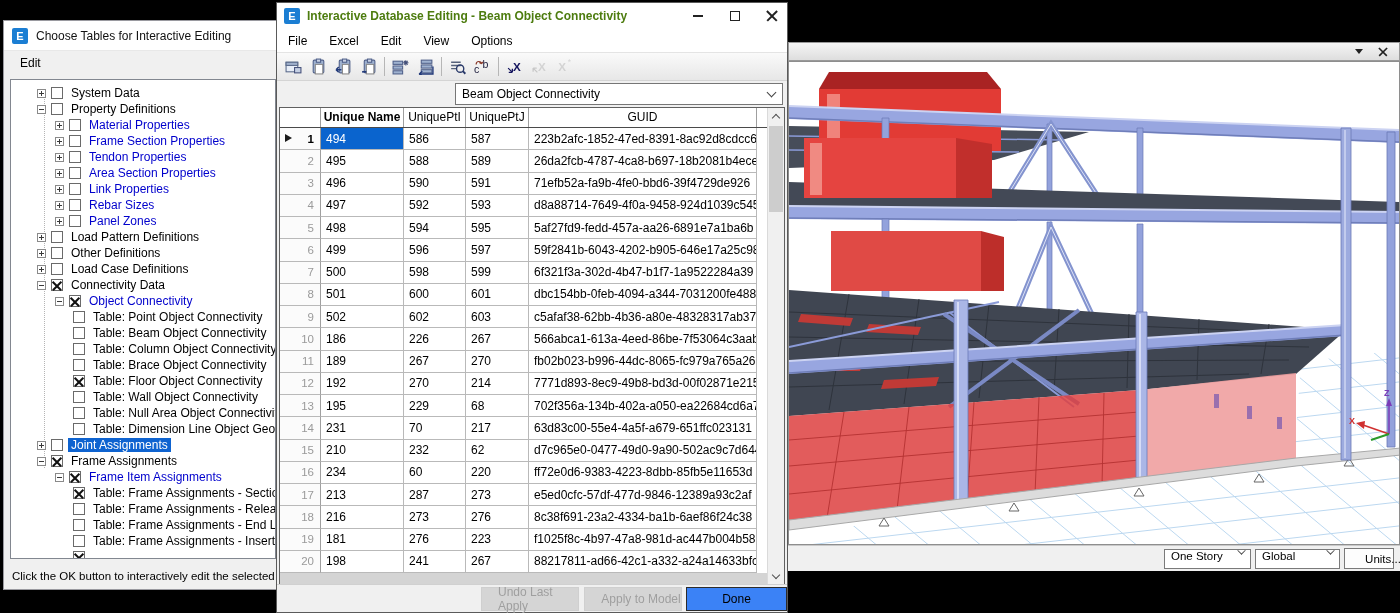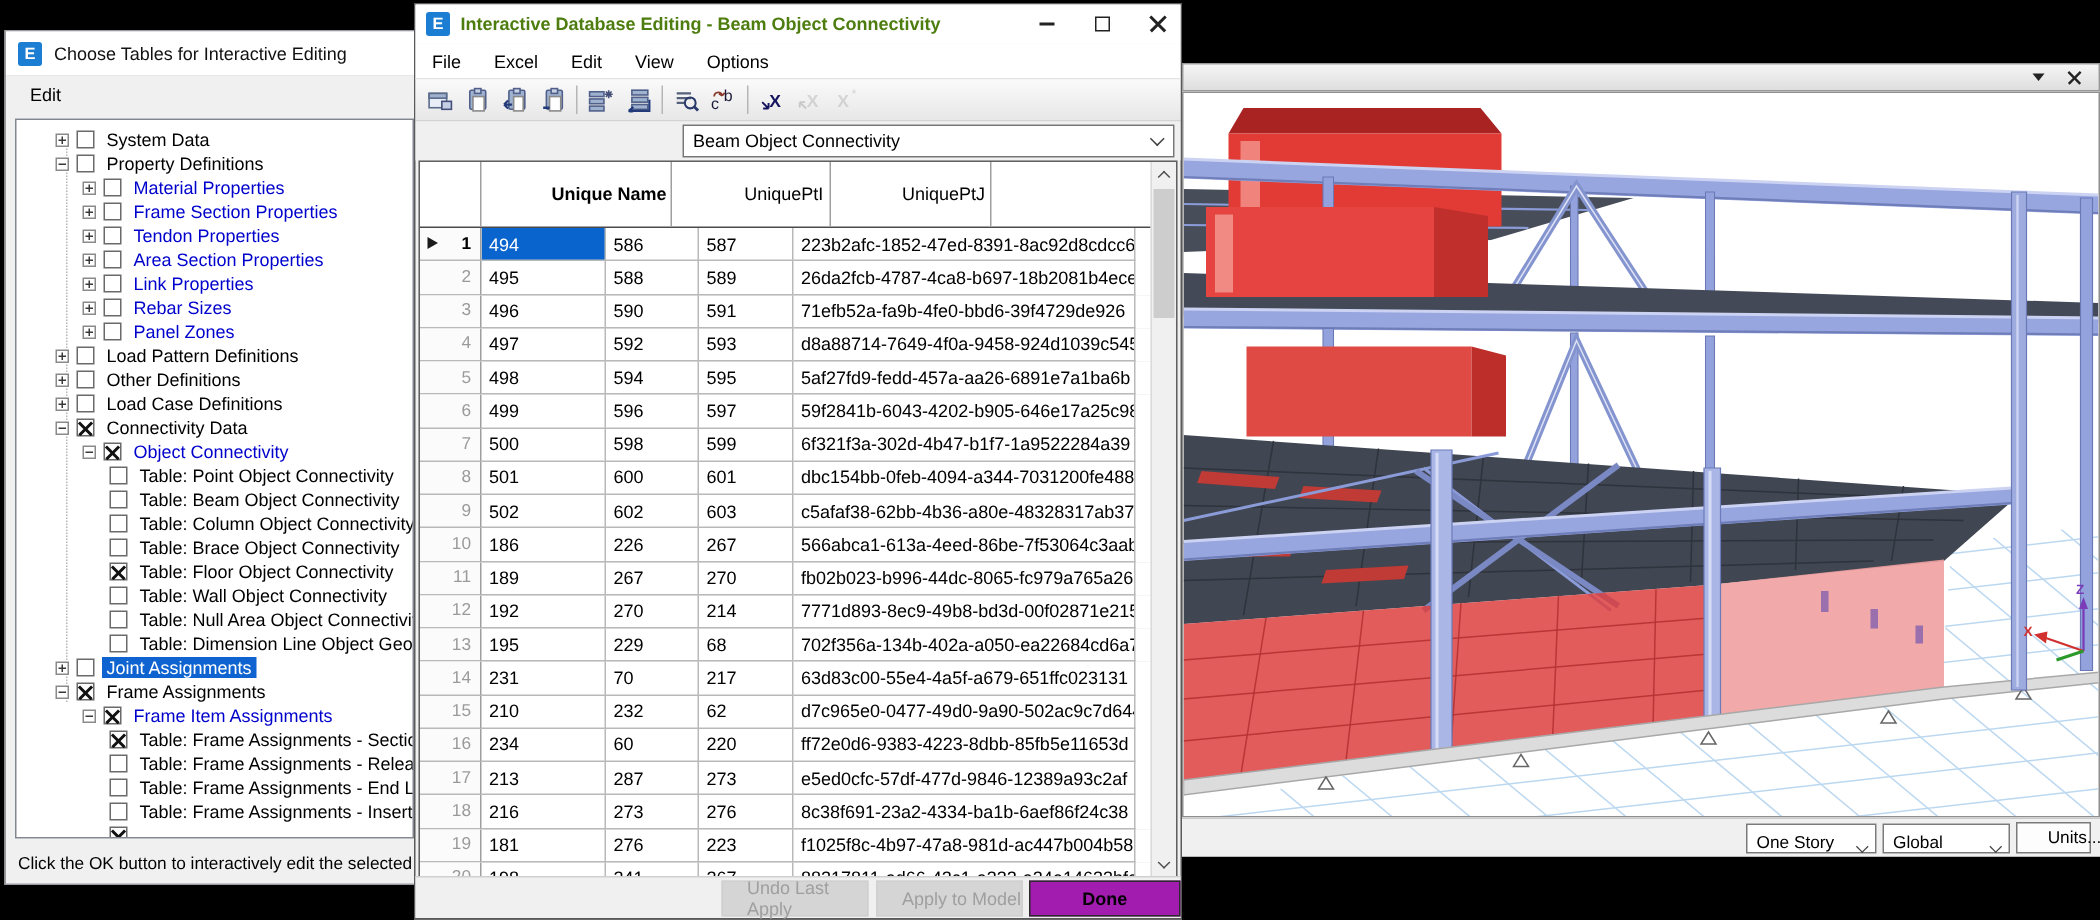--- a/index.html
+++ b/index.html
@@ -54,21 +54,21 @@
   .tbi { width:25px; height:24px; display:flex; align-items:center; justify-content:center; flex:none;}
   .tbi.off { opacity:.45; }
   .tsep { width:1px; height:19px; background:#b6b6b6; margin:0 3px; flex:none;}
   #combo-row { height:26px; position:relative; background:#f0f0f0;}
   #table-combo { position:absolute; right:4px; top:2px; width:328px; height:22px; background:#fff;
     border:1px solid #767676; display:flex; align-items:center; font-size:12px; padding-left:6px;}
   #table-combo .chev { margin-left:auto; margin-right:7px;}
 
   #grid-wrap { position:absolute; left:2px; top:104px; right:2px; height:479px; background:#d4d4d4;
     border:1px solid #606060; overflow:hidden;}
-  .thead { display:flex; height:44px; background:#fff; border-bottom:1px solid #4a4a4a; font-size:12px;gap:44px;}
+  .thead { display:flex; height:20px; background:#fff; border-bottom:1px solid #4a4a4a; font-size:12px;}
   .thead .hc { border-right:1px solid #9f9f9f; display:flex; align-items:center; justify-content:center; text-align:center; line-height:1.1;}
   .trow { display:flex; height:22.25px; background:#fff; font-size:12px;}
   .c0 { width:41px; flex:none;} .c1 { width:83px; flex:none;} .c2 { width:62px; flex:none;}
   .c3 { width:63px; flex:none;} .c4 { width:228px; flex:none;} .cf { width:13px; flex:none; background:#fff; border-right:none;}
   .trow .cell { border-right:1px solid #b9b9b9; border-bottom:1px solid #b9b9b9; display:flex; align-items:center;
     padding-left:5px; overflow:hidden; white-space:nowrap;}
   .trow .rowhdr { background:#fbfbfb; border-right:1px solid #9f9f9f; justify-content:flex-end; padding-right:6px;
     color:#9a9a9a; font-size:11.5px; position:relative;}
   .trow.first .rowhdr { color:#000; font-weight:bold;}
   .marker { position:absolute; left:5px; top:6px; width:0; height:0; border-left:7px solid #1a1a1a;
@@ -79,32 +79,32 @@
   .sb-btn { height:17px; display:flex; align-items:center; justify-content:center;}
   .chu { width:6px; height:6px; border-left:1.5px solid #505050; border-top:1.5px solid #505050; transform:rotate(45deg); margin-top:3px;}
   .chd { width:6px; height:6px; border-left:1.5px solid #505050; border-top:1.5px solid #505050; transform:rotate(225deg); margin-top:-3px;}
   .sb-thumb { position:absolute; left:1px; right:1px; top:18px; height:86px; background:#cdcdcd;}
   .sb .sb-btn.bottom { position:absolute; bottom:0; left:0; right:0;}
 
   #dlg-footer { position:absolute; left:0; right:0; bottom:0; height:28px; background:#f0f0f0; border-top:1px solid #d0d0d0;}
   .fbtn { position:absolute; top:2px; height:24px; font-size:12px; display:flex; align-items:center; justify-content:center;
     font-family:"Liberation Sans", sans-serif;}
   .fbtn.disabled { background:#d5d5d5; color:#9f9f9f; border:1px solid #cfcfcf;padding-left:16px;}
-  .fbtn.primary { background:#a21caf; color:#000; border:1px solid #2b2b2b;font-weight:bold;}
+  .fbtn.primary { background:#3b82f6; color:#000; border:1px solid #2b2b2b;}
 
   
   #panel3d { left:788px; top:42px; width:612px; height:529px; background:#fff;}
   #panel3d .phead { height:19px; background:linear-gradient(#f5f5f5,#dedede); border:1px solid #999;
     display:flex; align-items:center; justify-content:flex-end; gap:14px; padding-right:10px;}
   #panel3d .phead .x-icon { transform:scale(.8);}
   #viewport { position:absolute; left:0; top:19px; right:0; bottom:26px; background:#fff; border:1px solid #8e8e8e; overflow:hidden;}
   #pstatus { position:absolute; left:0; right:0; bottom:0; height:26px; background:#f0f0f0; border-top:1px solid #c9c9c9;
     display:flex; align-items:center; justify-content:flex-end; gap:4px; padding-right:6px;}
   .scombo { width:87px; height:20px; background:#fff; border:1px solid #7a7a7a; font-size:11.5px;
-    display:flex; align-items:flex-end; padding-left:6px;}
+    display:flex; align-items:flex-start; padding-left:6px;}
   .scombo .chev { margin-left:auto; margin-right:5px; transform:rotate(45deg) scale(.85);}
   #units-btn { width:50px; height:21px; background:#fdfdfd; border:1px solid #7a7a7a; font-size:11.5px;
     display:flex; align-items:center; justify-content:center;padding-left:28px;}
 </style>
 </head>
 <body>
 
 <div id="win-left" class="abs">
   <div class="titlebar">
     <div class="appicon">E</div>

